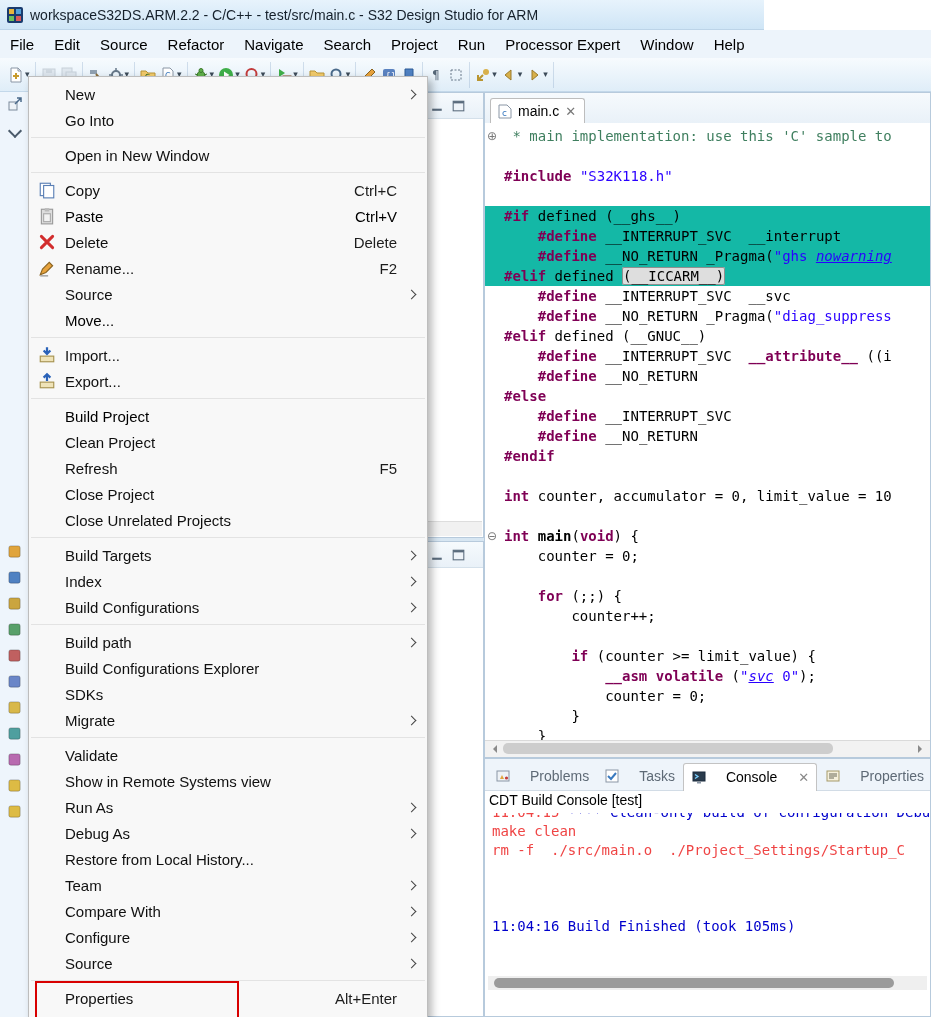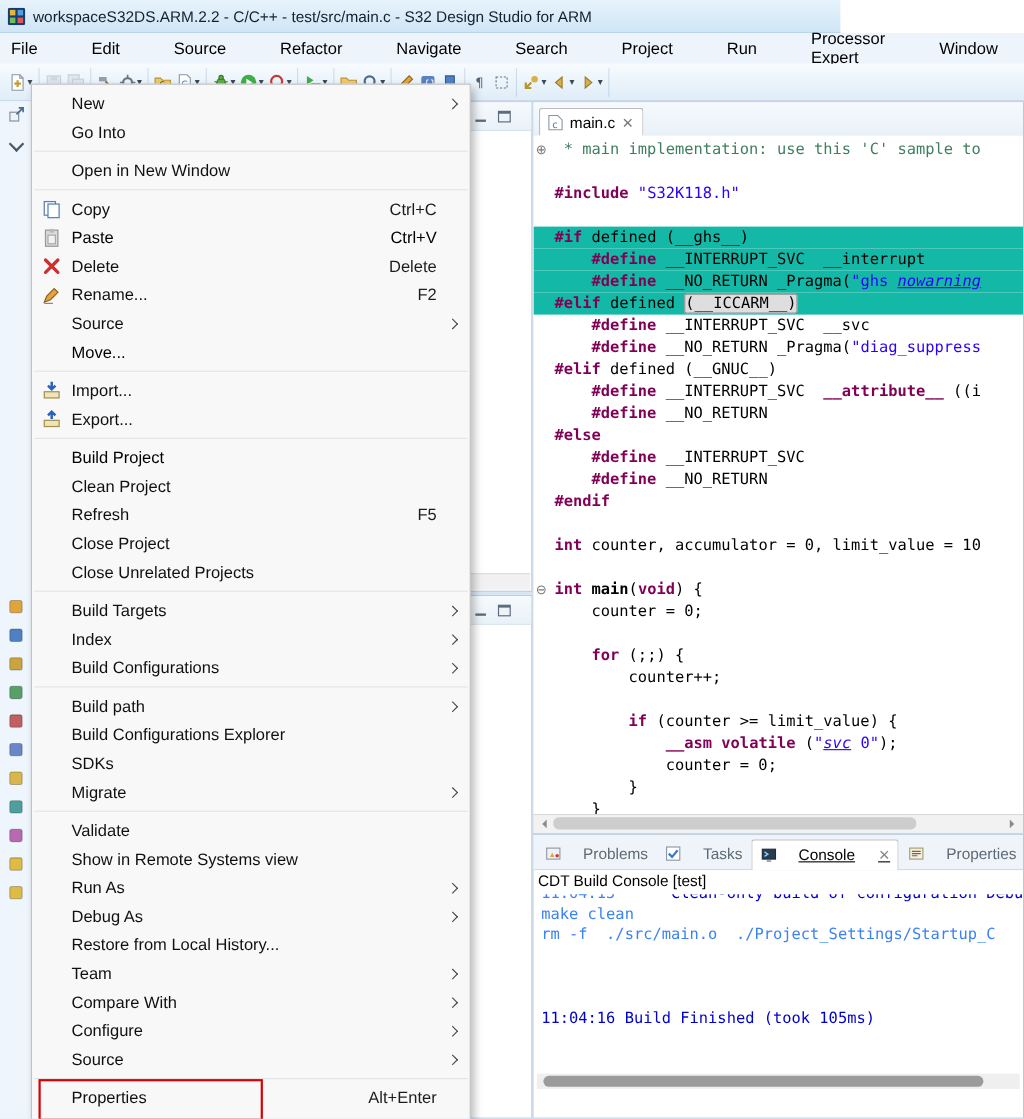--- a/index.html
+++ b/index.html
@@ -8,21 +8,21 @@
   .abs{position:absolute;}
   .icon{display:inline-flex;width:16px;height:16px;flex:none;}
   .icon svg{width:100%;height:100%;}
 
   
   .titlebar{left:0;top:0;width:764px;height:30px;background:linear-gradient(#e7f3fc,#cfe5f6);
             display:flex;align-items:center;gap:7px;padding-left:7px;box-sizing:border-box;
             font-size:14px;color:#15202b;border-bottom:1px solid #bcd4e8;}
   
   .menubar{left:0;top:30px;width:931px;height:28px;background:#edf4fb;display:flex;
-           align-items:center;font-size:15px;color:#000;gap:29px;}
+           align-items:center;font-size:15px;color:#000;}
   .mb-item{padding:4px 10px;cursor:default;}
   
   .toolbar{left:0;top:58px;width:931px;height:34px;background:linear-gradient(#f7fbfe,#dfedf8);
            border-bottom:1px solid #c3d8ea;display:flex;align-items:center;padding-left:3px;box-sizing:border-box;}
   .tb-group{display:flex;align-items:center;height:26px;padding:0 3px;border-right:1px solid rgba(140,170,200,.35);}
   .tb-btn{display:flex;align-items:center;padding:2px 2px;border-radius:2px;}
   .tb-btn.disabled{opacity:.45;}
   .tb-caret{font-size:9px;color:#3c4a58;margin-left:1px;line-height:1;}
 
   
@@ -64,29 +64,29 @@
   .arr{position:absolute;top:4px;width:0;height:0;border:4px solid transparent;}
   .arr-left{left:4px;border-right-color:#8a8a8a;}
   .arr-right{right:4px;border-left-color:#8a8a8a;}
 
   
   .console{left:484px;top:758px;width:447px;height:259px;background:#fff;border:1px solid #b7cadc;box-sizing:border-box;}
   .ctabbar{position:absolute;left:0;top:0;right:0;height:31px;background:#eef4fa;border-bottom:1px solid #d2dce6;
            display:flex;align-items:flex-end;padding-left:3px;gap:1px;}
   .ctab{display:flex;align-items:center;gap:19px;padding:5px 7px 6px;font-size:14px;color:#5e6a76;}
   .ctab.active{background:#fff;border:1px solid #c3c3c3;border-bottom:none;border-radius:3px 3px 0 0;
-               color:#000;margin-bottom:-1px;text-decoration:underline;}
+               color:#000;margin-bottom:-1px;}
   .ctab-close{color:#888;font-size:13px;line-height:1;margin-left:2px;}
   .console-title{position:absolute;left:4px;top:33px;font-size:14px;color:#000;}
   .console-body{position:absolute;left:7px;top:54px;right:0;bottom:44px;overflow:hidden;
                 font-family:"DejaVu Sans Mono",monospace;font-size:14px;}
   .console-line{height:19px;line-height:19px;white-space:pre;}
   .console-line.cut{height:9px;overflow:hidden;}
   .console-line.cut .inner{margin-top:-10px;}
-  .cseg-plain{color:#3b82f6;}
+  .cseg-plain{color:#ef4444;}
   .cseg-info{color:#0000cc;}
   .cscroll{position:absolute;left:3px;right:3px;bottom:26px;height:14px;background:#efefef;}
   .cscroll .thumb{position:absolute;left:6px;top:2px;width:400px;height:10px;background:#9b9b9b;border-radius:5px;}
 
   
   .ctx{left:28px;top:76px;width:400px;background:#f8f8f8;border:1px solid #bdbdbd;z-index:20;
        box-shadow:4px 4px 8px rgba(0,0,0,.28);padding:4px 0 8px;box-sizing:border-box;}
   .menu-item{height:26px;display:flex;align-items:center;padding:0 8px 0 9px;font-size:15px;color:#101010;position:relative;}
   .mi-icon{width:18px;height:16px;margin-right:9px;display:flex;align-items:center;justify-content:center;flex:none;}
   .mi-label{white-space:nowrap;}

